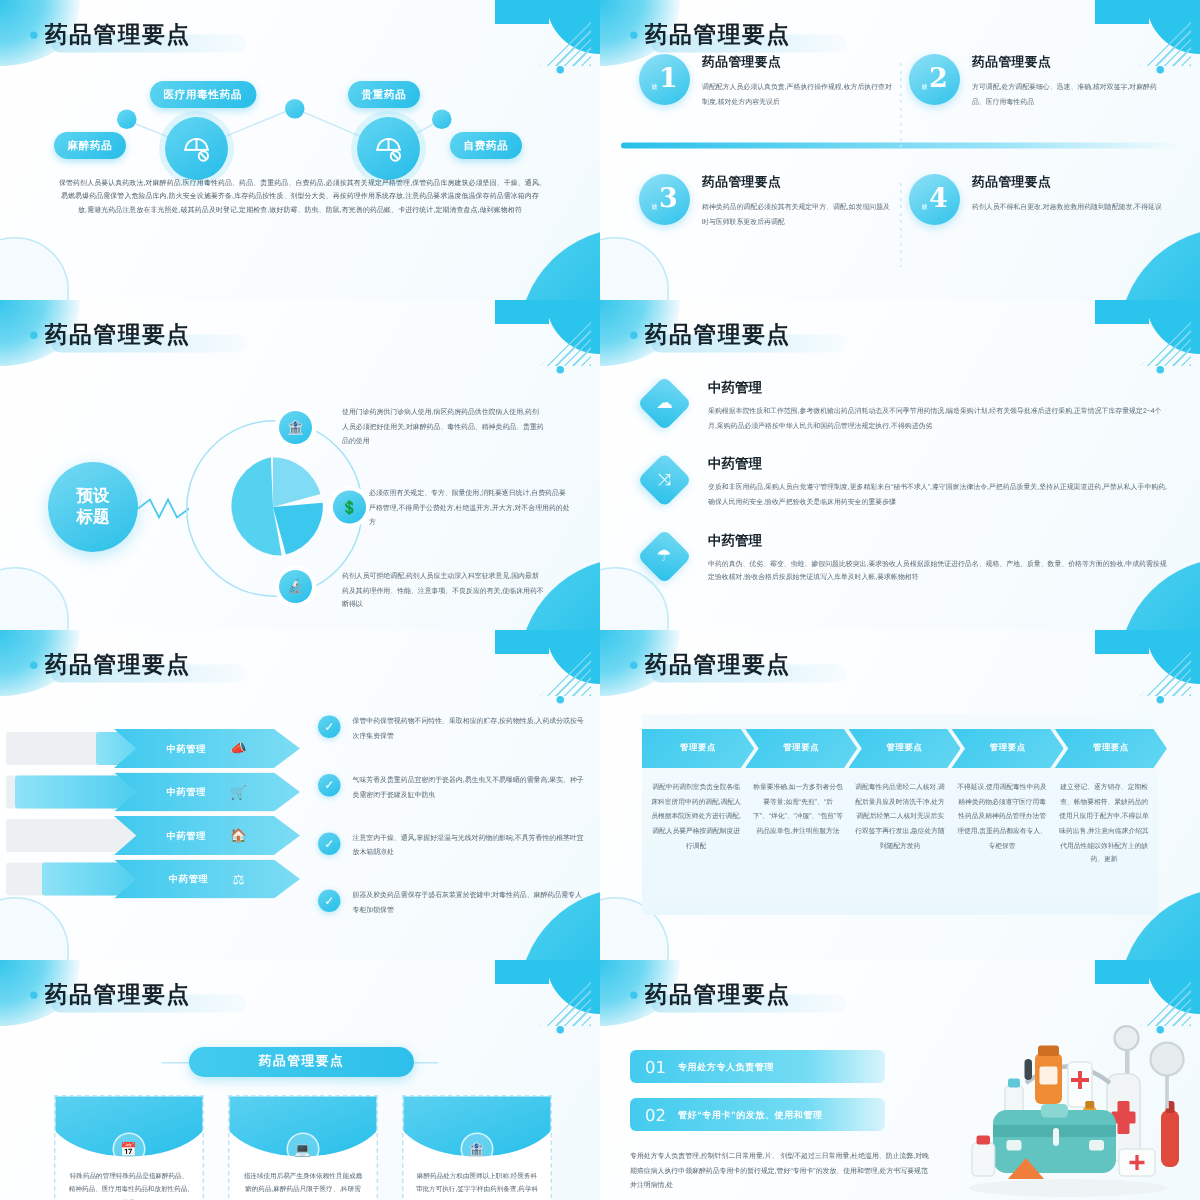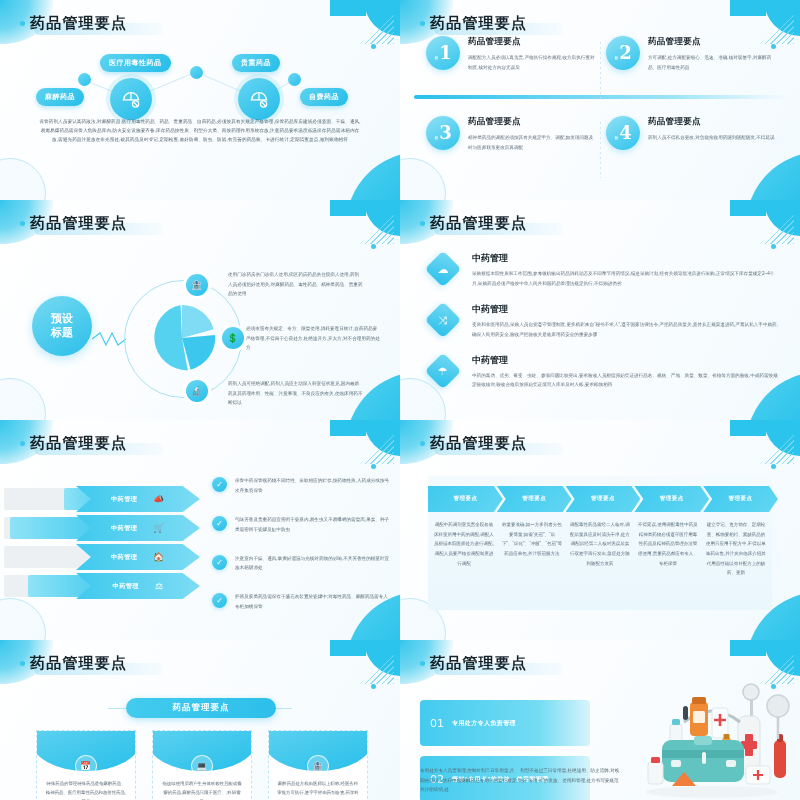--- a/index.html
+++ b/index.html
@@ -132,21 +132,21 @@
   .s2-txt h4{margin:0 0 5px 0;font-size:8.5px;color:#17232b;font-weight:bold;letter-spacing:.3px;
     font-family:"DejaVu Sans","Liberation Sans",sans-serif;}
   .s2-txt p{margin:0;font-size:4.6px;line-height:2.2;color:#5a6b77;}
   .s2-divider{
     position:absolute;left:14px;right:14px;top:95px;height:4px;border-radius:2px;
     background:linear-gradient(90deg,#27c0ea,#9fe5f8 70%,rgba(255,255,255,0));
   }
   
   .s3{position:absolute;left:0;top:34px;width:400px;height:180px;}
   .s3-badge{
-    position:absolute;left:32px;top:62px;width:60px;height:60px;border-radius:50%;
+    position:absolute;left:32px;top:74px;width:60px;height:60px;border-radius:50%;
     background:linear-gradient(150deg,#76daf3,#2bbfe9);
     display:flex;align-items:center;justify-content:center;
     color:#fff;font-size:11px;font-weight:bold;line-height:1.25;text-align:center;
     font-family:"DejaVu Serif","Liberation Serif",serif;
     box-shadow:0 3px 10px rgba(45,190,232,.3);
   }
   .s3-ring{
     position:absolute;left:124px;top:46px;width:116px;height:116px;border-radius:50%;
     border:1.5px solid #a6e2f5;
   }
@@ -255,21 +255,21 @@
     display:flex;align-items:center;justify-content:center;color:#fff;font-size:9px;
   }
   .s7-card p{
     position:absolute;left:8px;right:8px;top:48px;margin:0;
     font-size:4.4px;line-height:2.05;color:#556672;text-align:center;
   }
   
   .s8-bars{position:absolute;left:20px;top:60px;width:170px;}
   .s8-bar{
     height:22px;border-radius:4px;margin-bottom:10px;display:flex;align-items:center;gap:8px;
-    padding:12px 10px;color:#fff;
+    padding:0 10px;color:#fff;
     background:linear-gradient(90deg,#43cbef,#74dcf3 70%,rgba(150,228,247,.35));
   }
   .s8-bar .n{font-size:11px;font-family:"DejaVu Sans","Liberation Sans",sans-serif;opacity:.92;}
   .s8-bar .t{font-size:6px;font-weight:bold;letter-spacing:.4px;}
   .s8-body{
     position:absolute;left:20px;top:126px;width:200px;margin:0;
     font-size:4.6px;line-height:2.1;color:#556672;
   }
   .s8-art{position:absolute;right:6px;top:38px;width:168px;height:122px;}
 </style>

